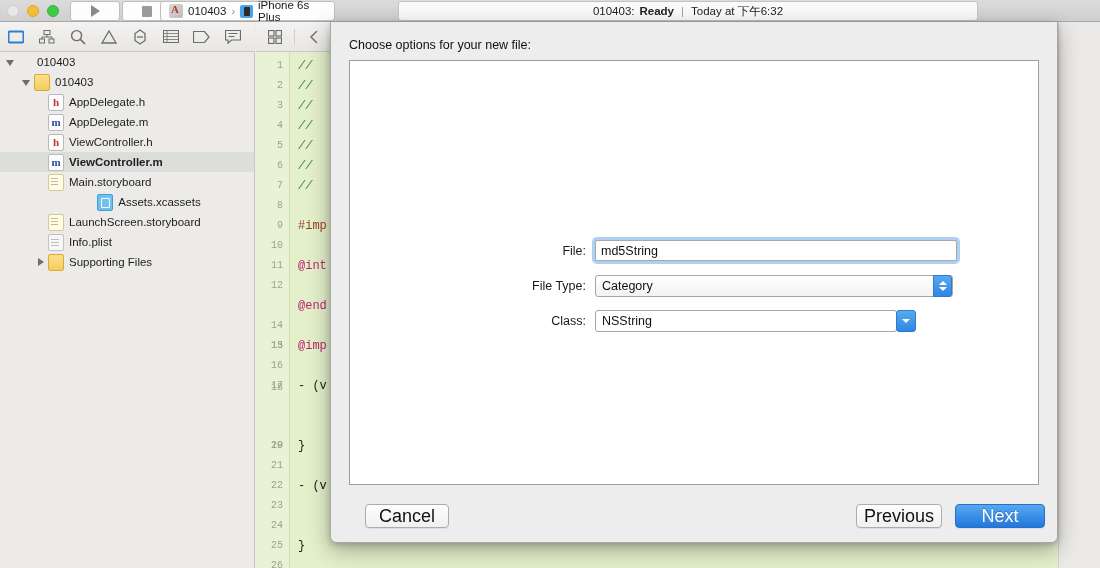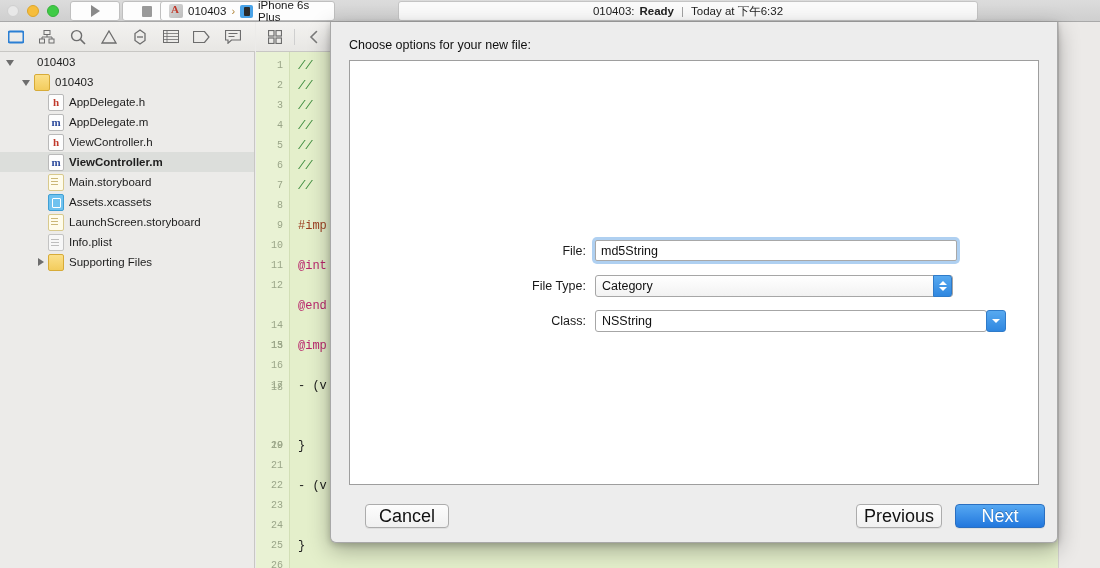--- a/index.html
+++ b/index.html
@@ -295,21 +295,21 @@
   .cb-btn {
     position: absolute; right: -20px; top: -1px;
     width: 20px; height: 22px;
     background: linear-gradient(to bottom,#57a9f0,#2f87e0);
     border: 1px solid #2f7bc9;
     border-radius: 3px;
     box-sizing: border-box;
     display: flex; align-items: center; justify-content: center;
   }
   .combo {
-    width: 392px; height: 22px;
+    width: 302px; height: 22px;
     background: #ffffff;
     border: 1px solid #a6a6a6;
     border-radius: 3px;
     box-sizing: border-box;
     display: flex; align-items: center;
     font-size: 12.5px; color: #111;
     padding-left: 6px;
     position: relative;
   }
   .arw-up, .arw-dn {
@@ -460,21 +460,21 @@
       <div class="row sel" style="padding-left: 38px;">
         <div class="disc none"></div>
         <div class="fic m">m</div>
         <span>ViewController.m</span>
       </div>
       <div class="row" style="padding-left: 38px;">
         <div class="disc none"></div>
         <div class="fic sb"></div>
         <span>Main.storyboard</span>
       </div>
-      <div class="row" style="padding-left: 38px;">
+      <div class="row" style="padding-left: 38px; justify-content: center;">
         <div class="disc none"></div>
         <div class="fic xca"></div>
         <span>Assets.xcassets</span>
       </div>
       <div class="row" style="padding-left: 38px;">
         <div class="disc none"></div>
         <div class="fic sb"></div>
         <span>LaunchScreen.storyboard</span>
       </div>
       <div class="row" style="padding-left: 38px;">

